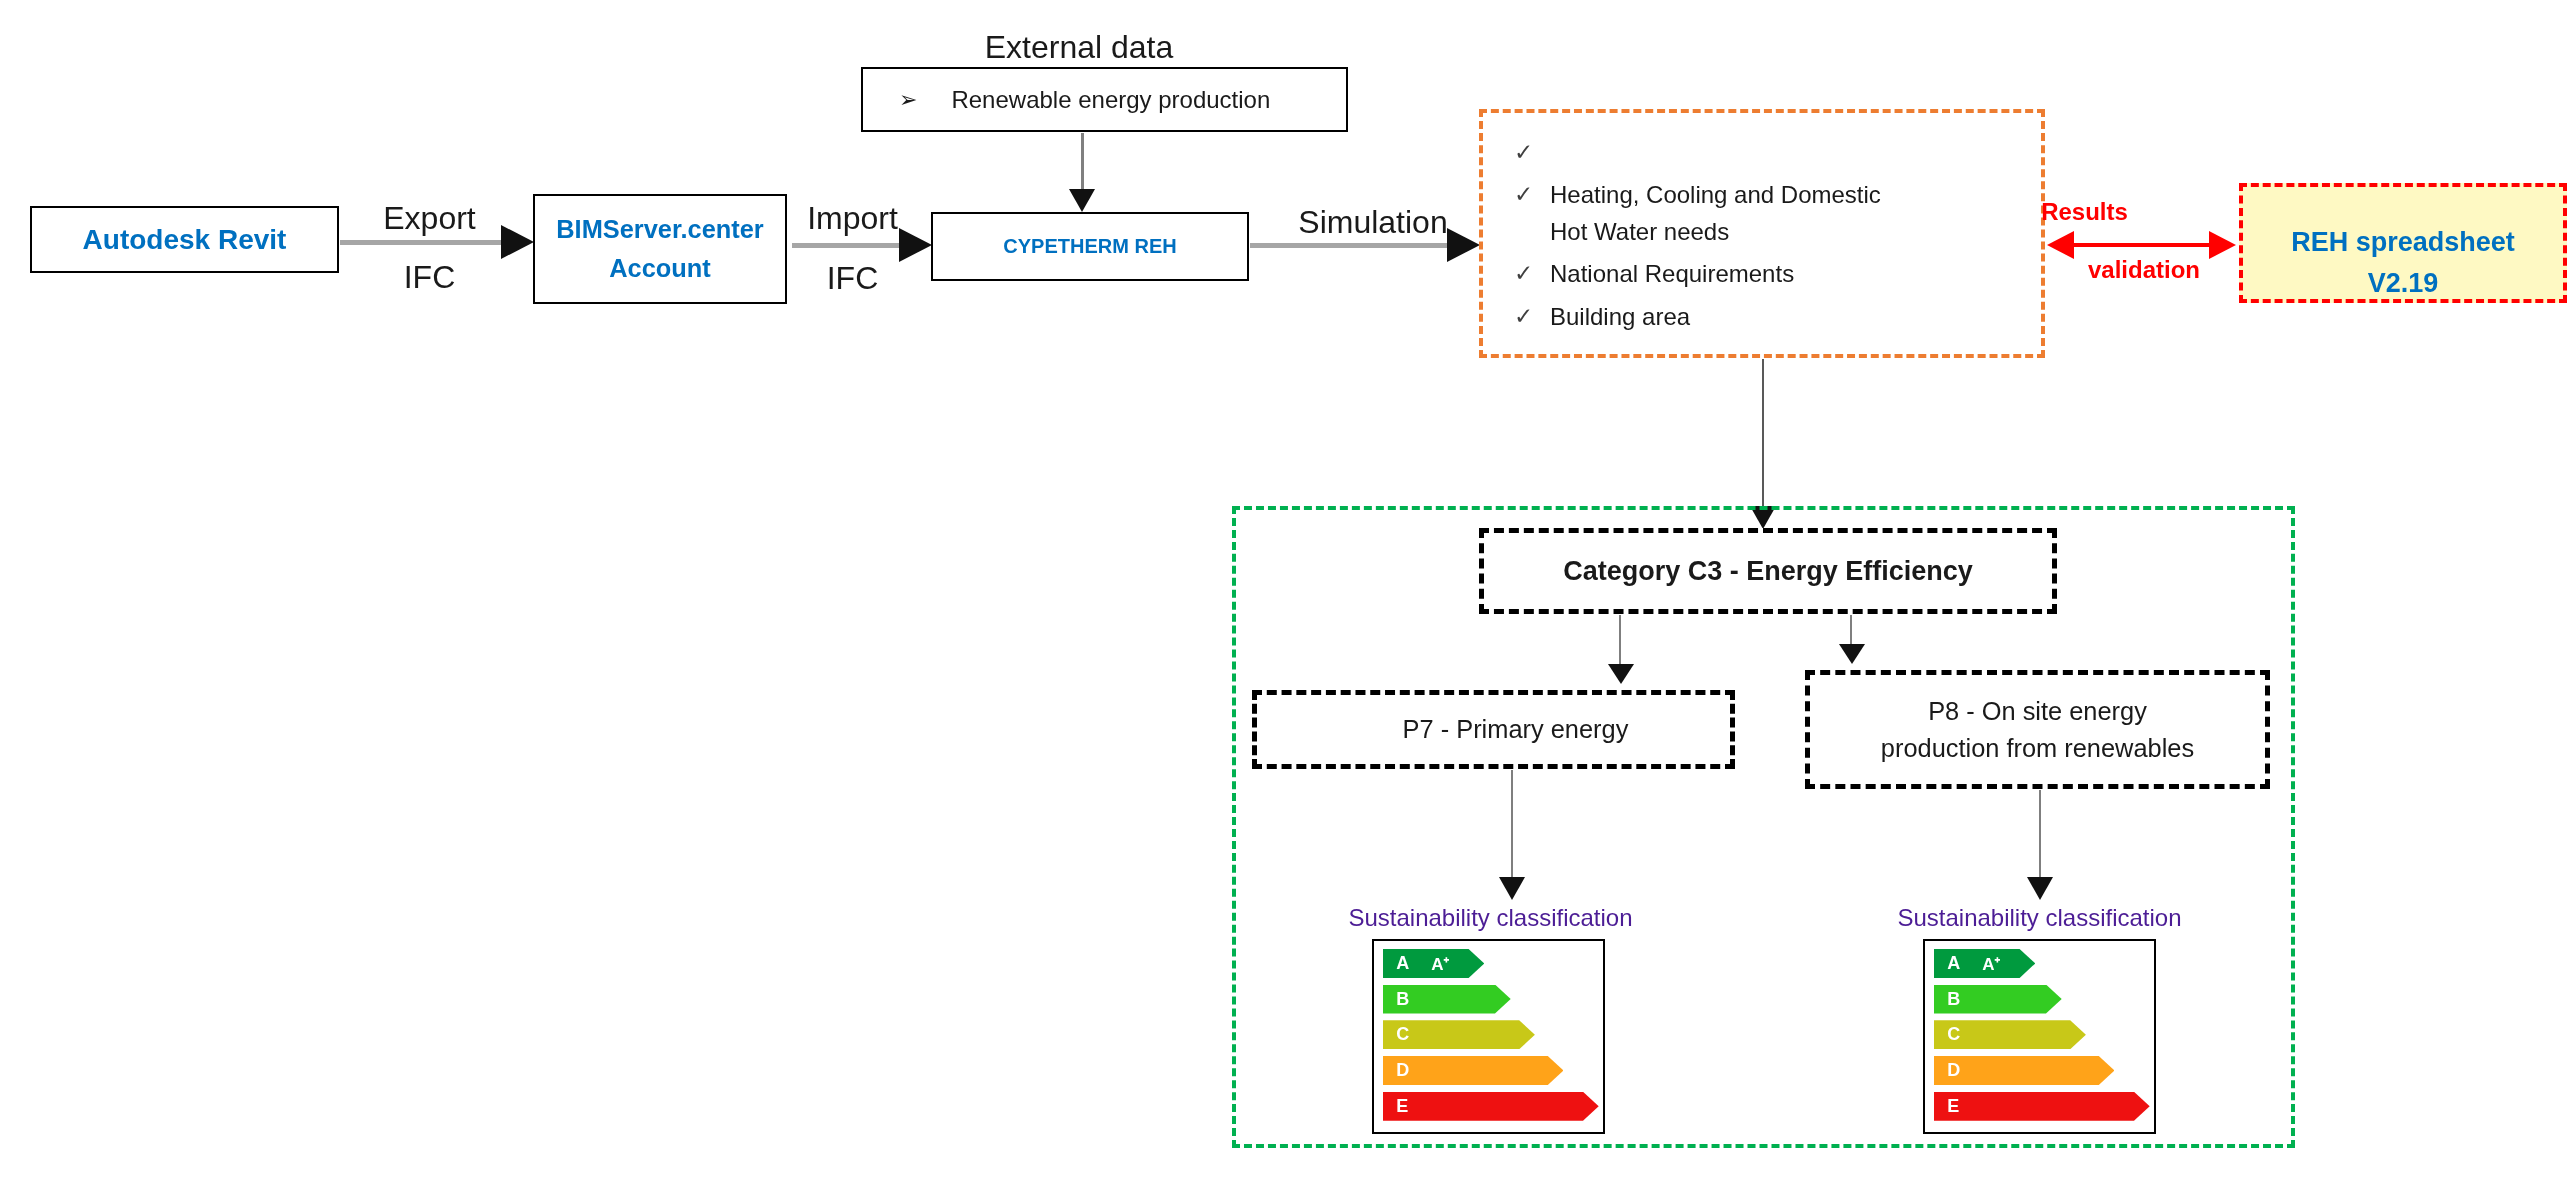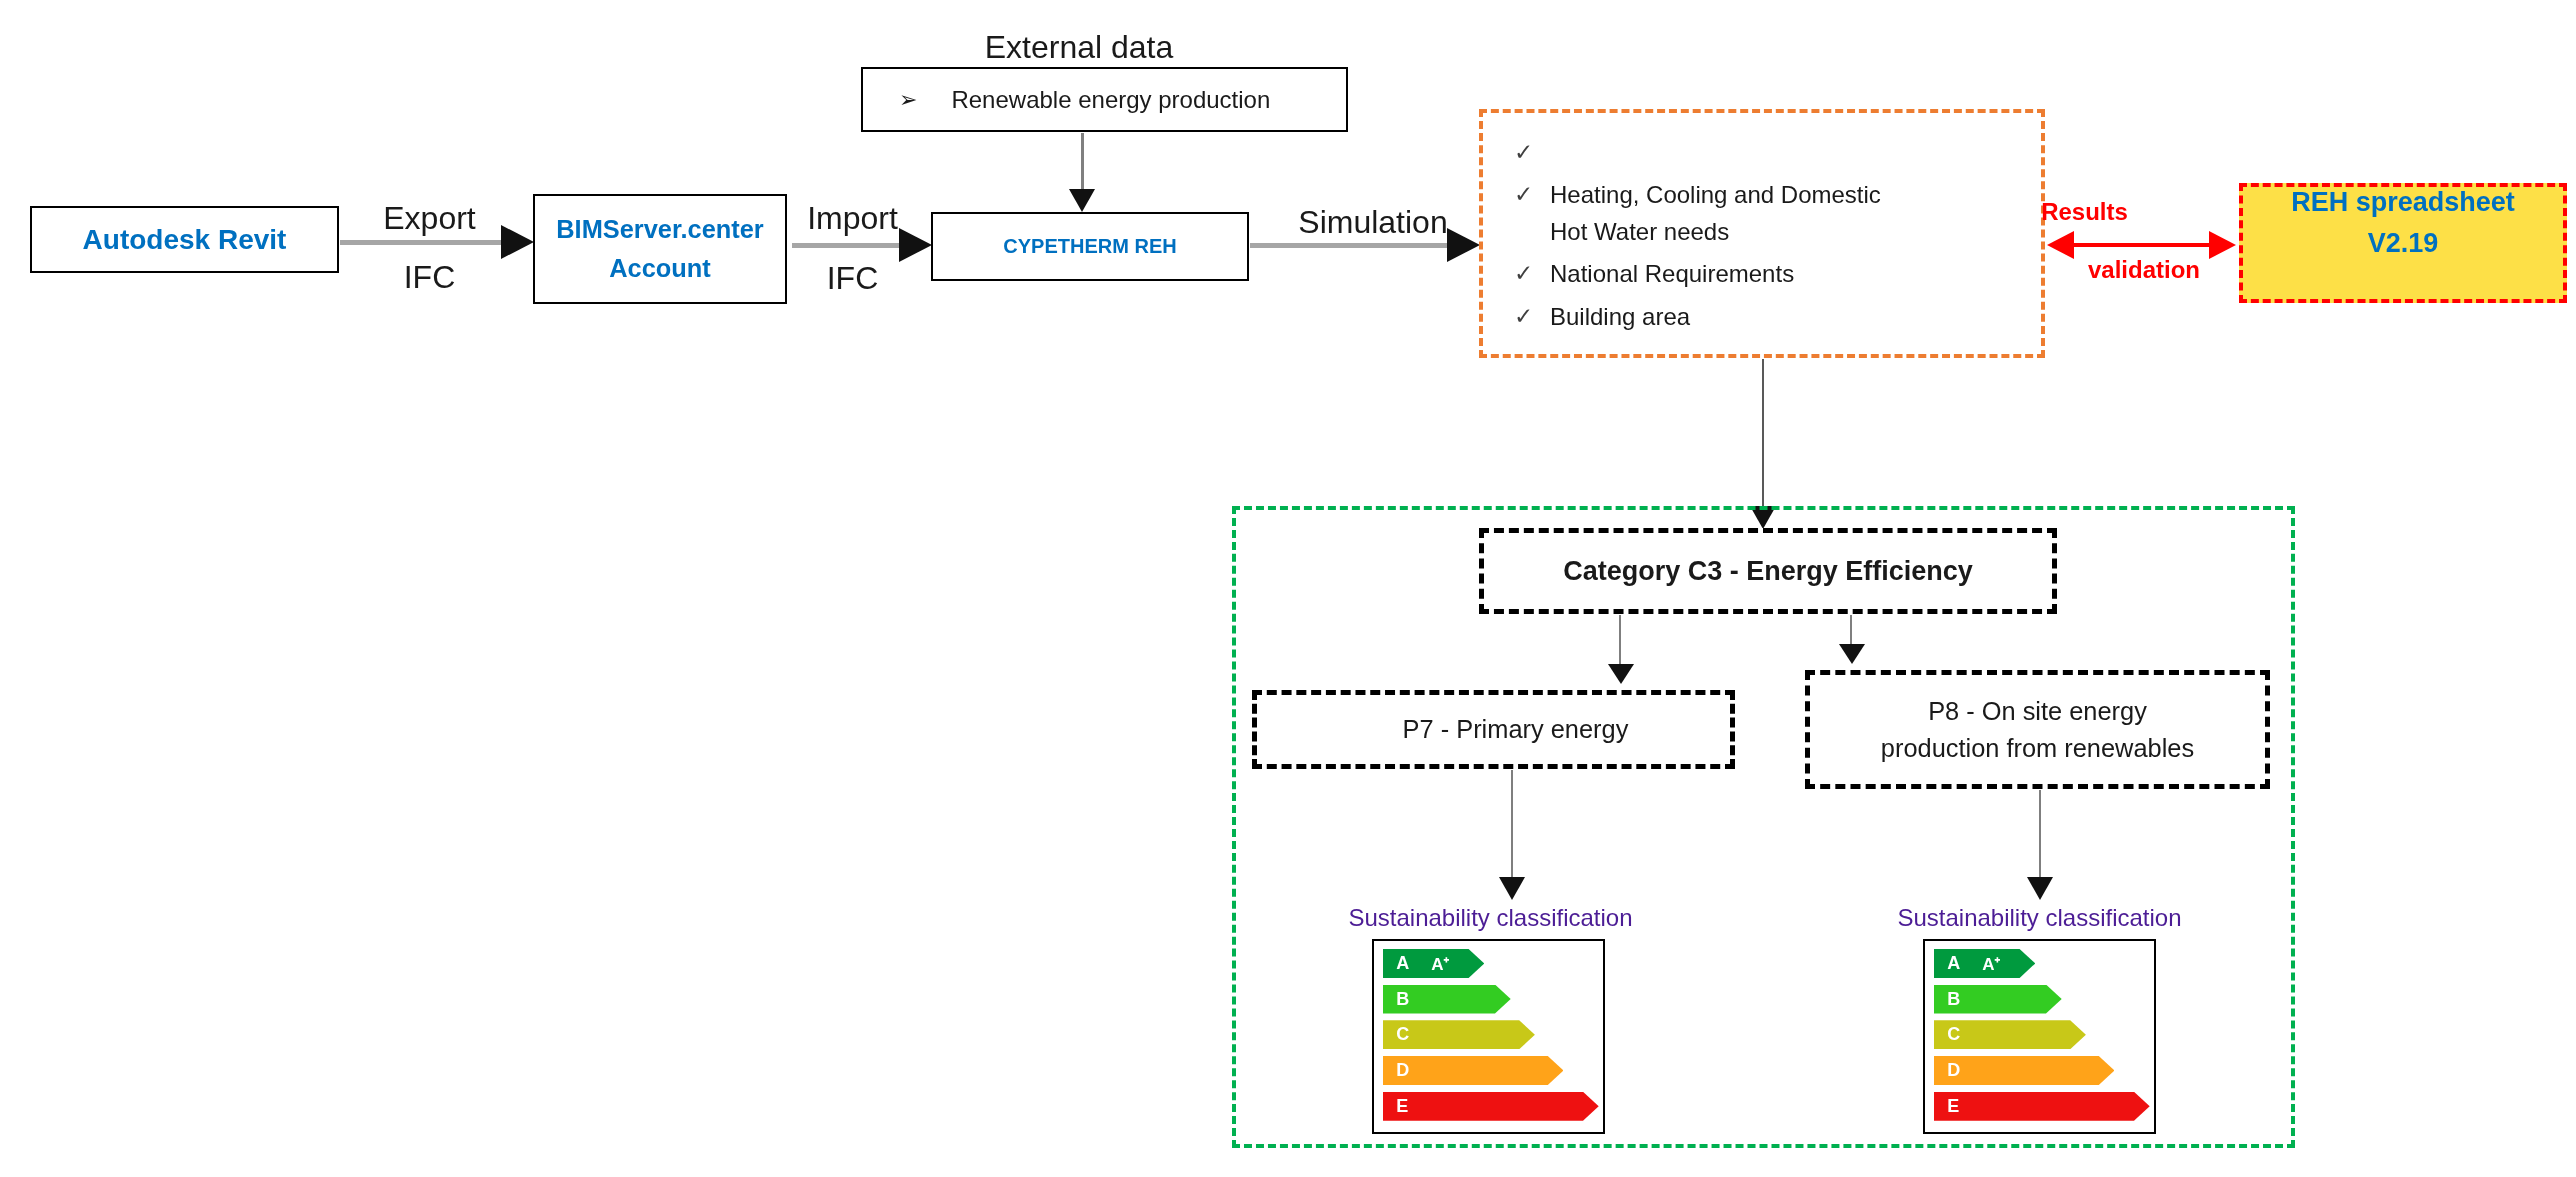--- a/index.html
+++ b/index.html
@@ -59,22 +59,22 @@
     border-right:27px solid #FF0000;
   }
   .red-head-right{
     width:0;height:0;
     border-top:14px solid transparent;border-bottom:14px solid transparent;
     border-left:27px solid #FF0000;
   }
   .red-text{color:#FF0000;font-weight:bold;font-size:24px;text-align:center;}
   .red-box{
     border:4.8px dashed #FF0000;
-    display:flex;flex-direction:column;align-items:center;justify-content:flex-start;
-    gap:9.7px;background:#fde047;
+    display:flex;flex-direction:column;align-items:center;justify-content:flex-end;
+    gap:9.7px;background:#fef9c3;
   }
   
   .green-box{border:4.2px dashed #00B050;}
   .green-title{
     color:#00B050;font-weight:bold;font-size:25.4px;
     text-align:center;line-height:39px;
   }
   .green-title sup{font-size:15.7px;}
   
   .dash-box{

